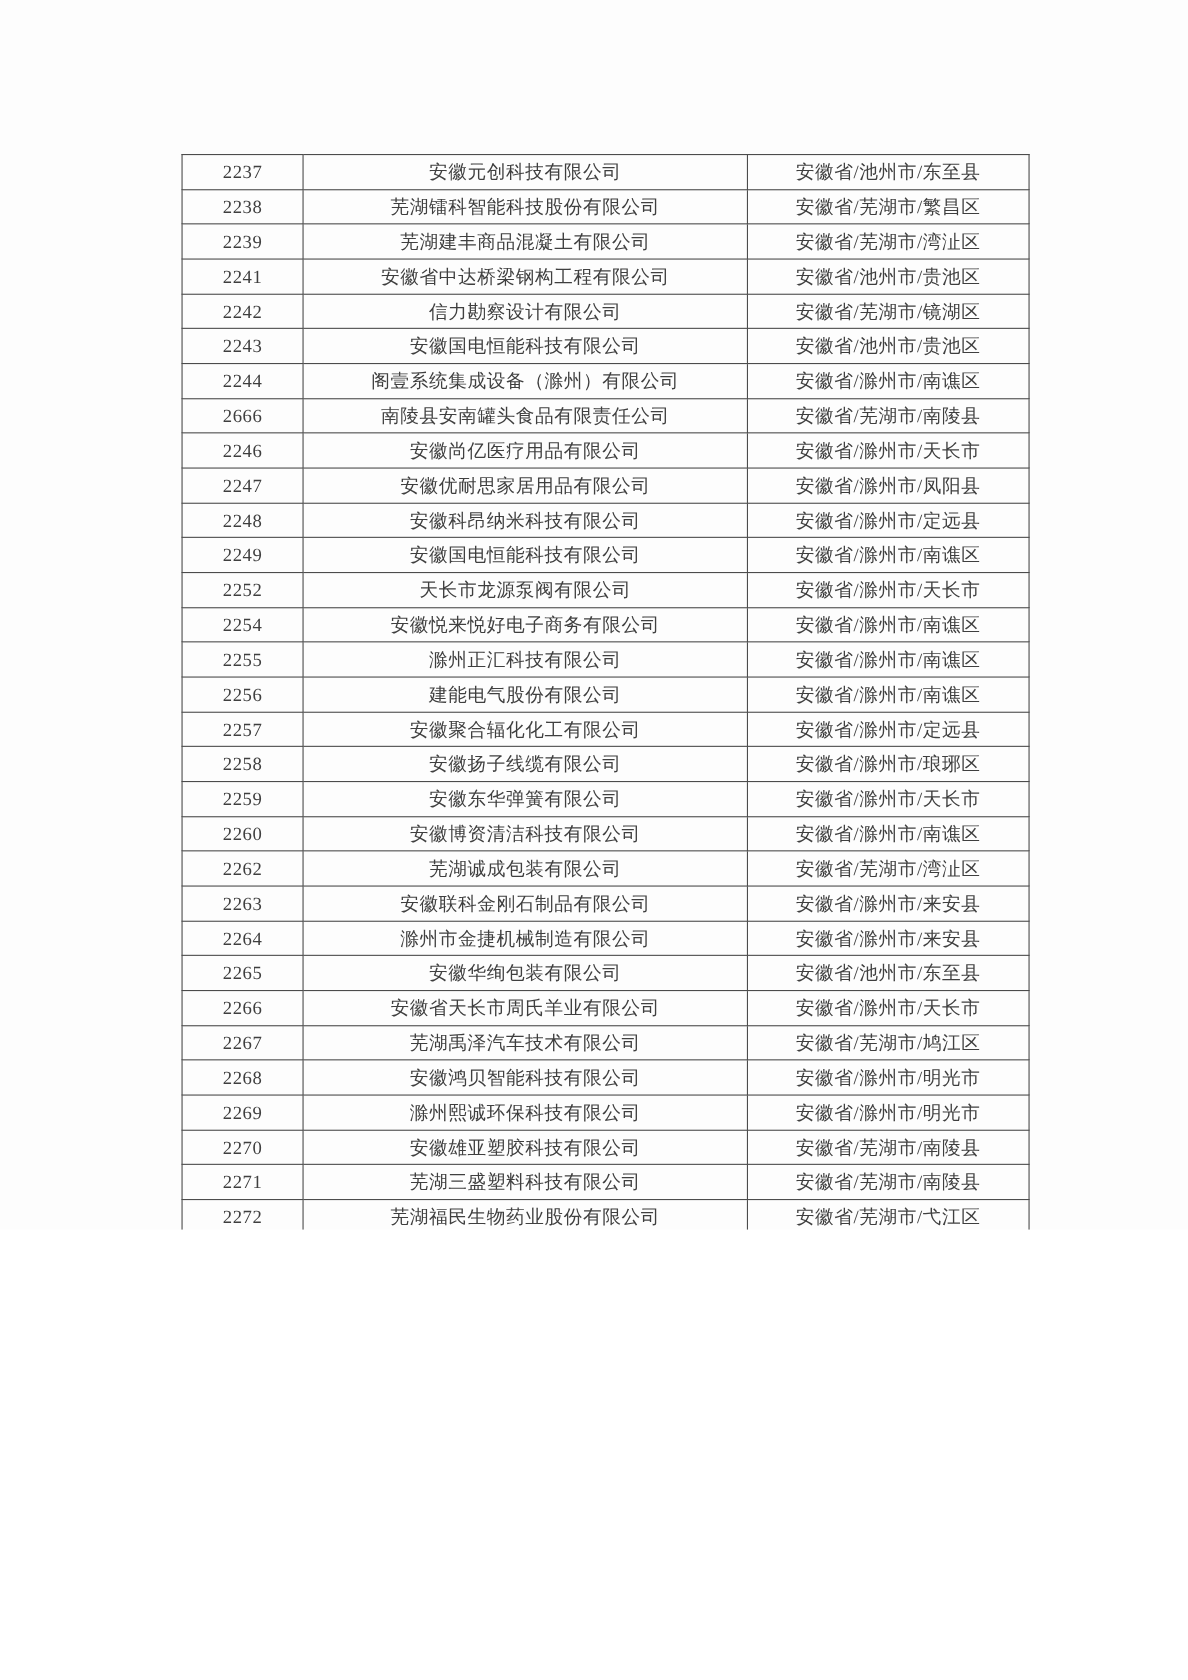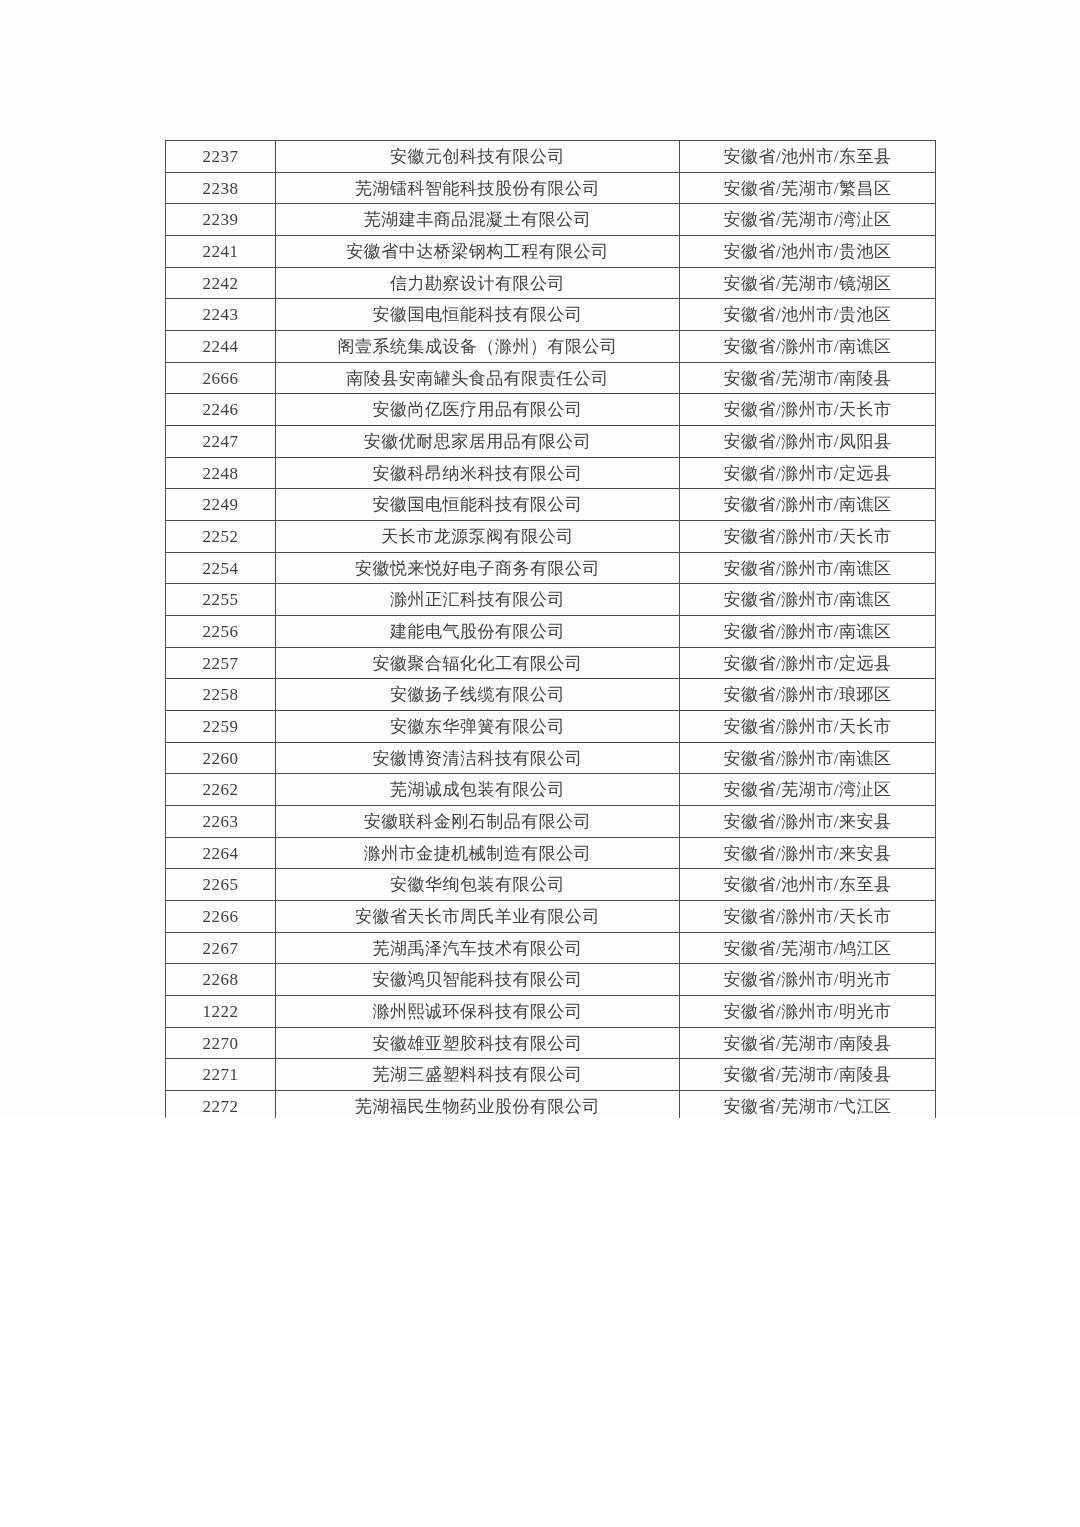--- a/index.html
+++ b/index.html
@@ -191,21 +191,21 @@
           <td class="cell-no">2267</td>
           <td class="cell-name">芜湖禹泽汽车技术有限公司</td>
           <td class="cell-region">安徽省/芜湖市/鸠江区</td>
         </tr>
         <tr>
           <td class="cell-no">2268</td>
           <td class="cell-name">安徽鸿贝智能科技有限公司</td>
           <td class="cell-region">安徽省/滁州市/明光市</td>
         </tr>
         <tr>
-          <td class="cell-no">1222</td>
+          <td class="cell-no">2269</td>
           <td class="cell-name">滁州熙诚环保科技有限公司</td>
           <td class="cell-region">安徽省/滁州市/明光市</td>
         </tr>
         <tr>
           <td class="cell-no">2270</td>
           <td class="cell-name">安徽雄亚塑胶科技有限公司</td>
           <td class="cell-region">安徽省/芜湖市/南陵县</td>
         </tr>
         <tr>
           <td class="cell-no">2271</td>

